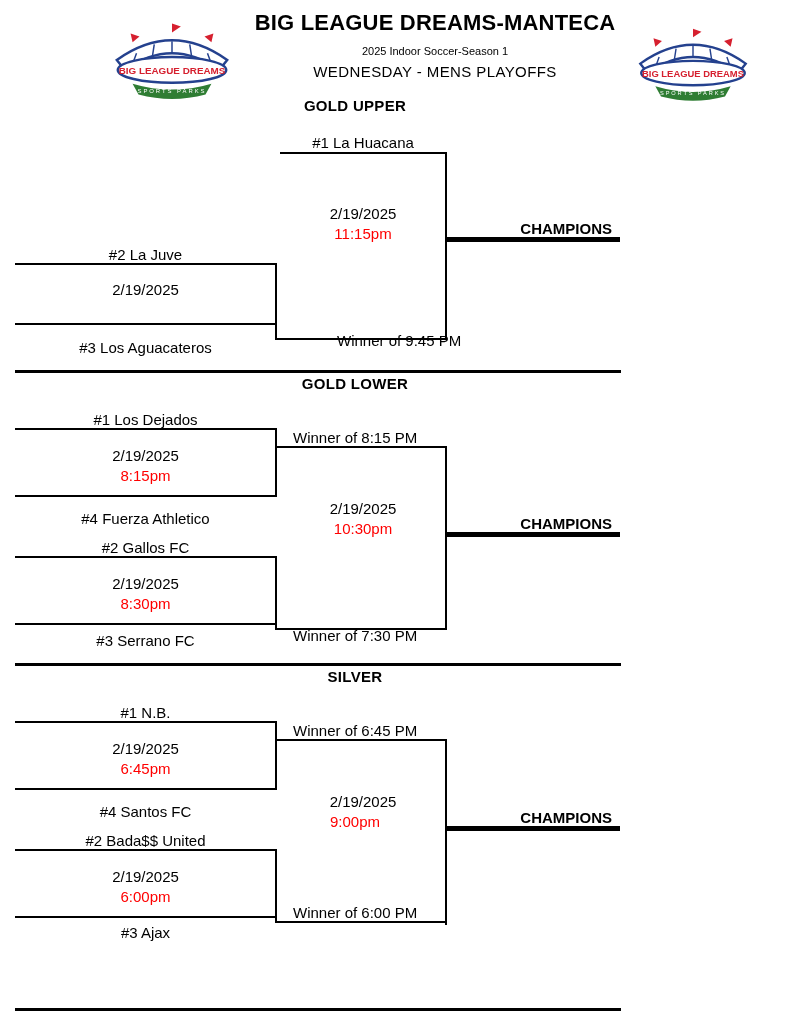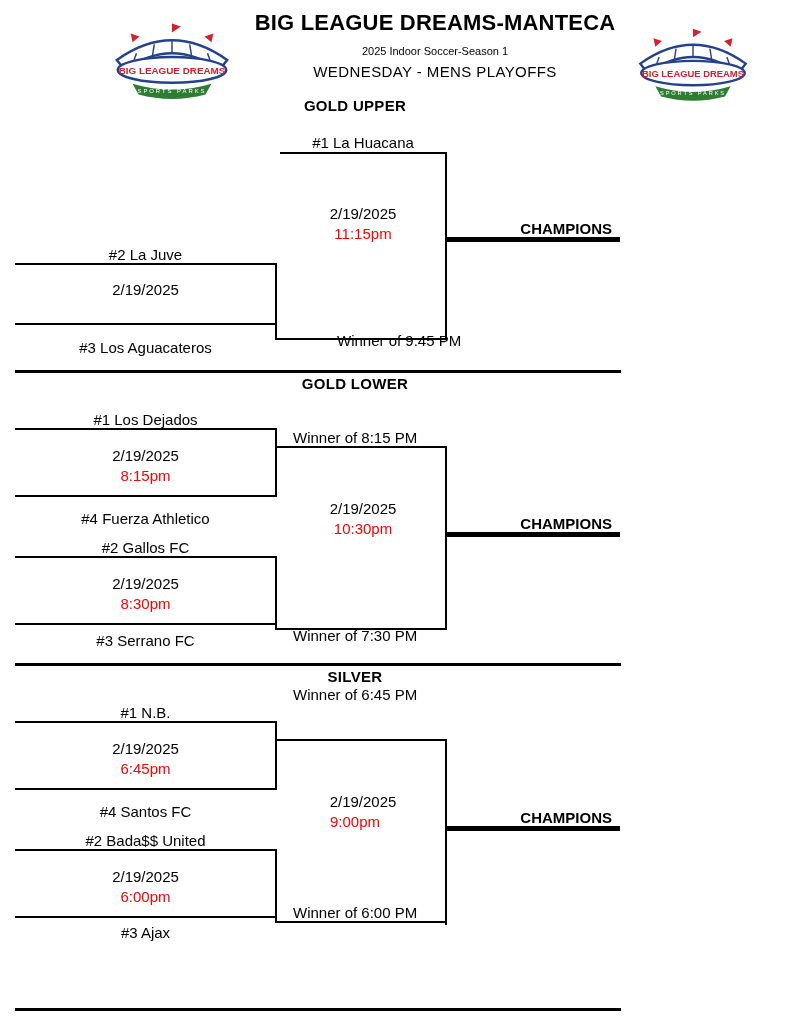--- a/index.html
+++ b/index.html
@@ -113,21 +113,21 @@
 
   <div class="t sec ctr" style="left:250px;top:668px;width:210px;">SILVER</div>
 
   <div class="t ctr" style="left:15px;top:704px;width:261px;">#1 N.B.</div>
   <div class="hline" style="left:15px;top:721px;width:262px;"></div>
   <div class="t ctr" style="left:15px;top:740px;width:261px;">2/19/2025</div>
   <div class="t ctr red" style="left:15px;top:760px;width:261px;">6:45pm</div>
   <div class="hline" style="left:15px;top:788px;width:262px;"></div>
   <div class="t ctr" style="left:15px;top:803px;width:261px;">#4 Santos FC</div>
   <div class="vline" style="left:275px;top:721px;height:69px;"></div>
-  <div class="t" style="left:293px;top:686px;">Winner of 6:45 PM</div>
+  <div class="t" style="left:293px;top:722px;">Winner of 6:45 PM</div>
   <div class="hline" style="left:275px;top:739px;width:172px;"></div>
 
   <div class="t ctr" style="left:288px;top:793px;width:150px;">2/19/2025</div>
   <div class="t ctr red" style="left:280px;top:813px;width:150px;">9:00pm</div>
 
   <div class="t ctr" style="left:15px;top:832px;width:261px;">#2 Bada$$ United</div>
   <div class="hline" style="left:15px;top:849px;width:262px;"></div>
   <div class="t ctr" style="left:15px;top:868px;width:261px;">2/19/2025</div>
   <div class="t ctr red" style="left:15px;top:888px;width:261px;">6:00pm</div>
   <div class="hline" style="left:15px;top:916px;width:262px;"></div>

